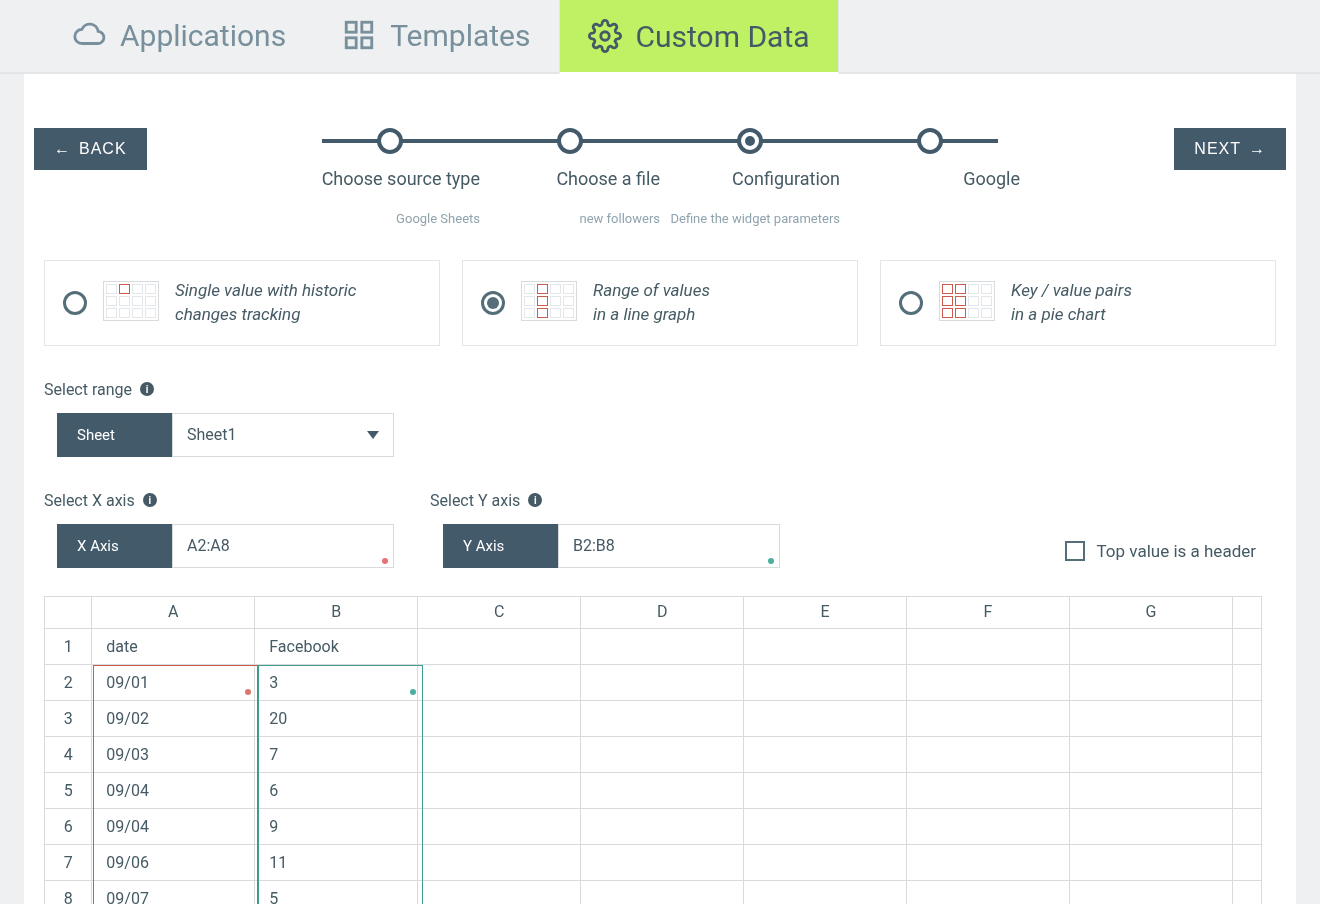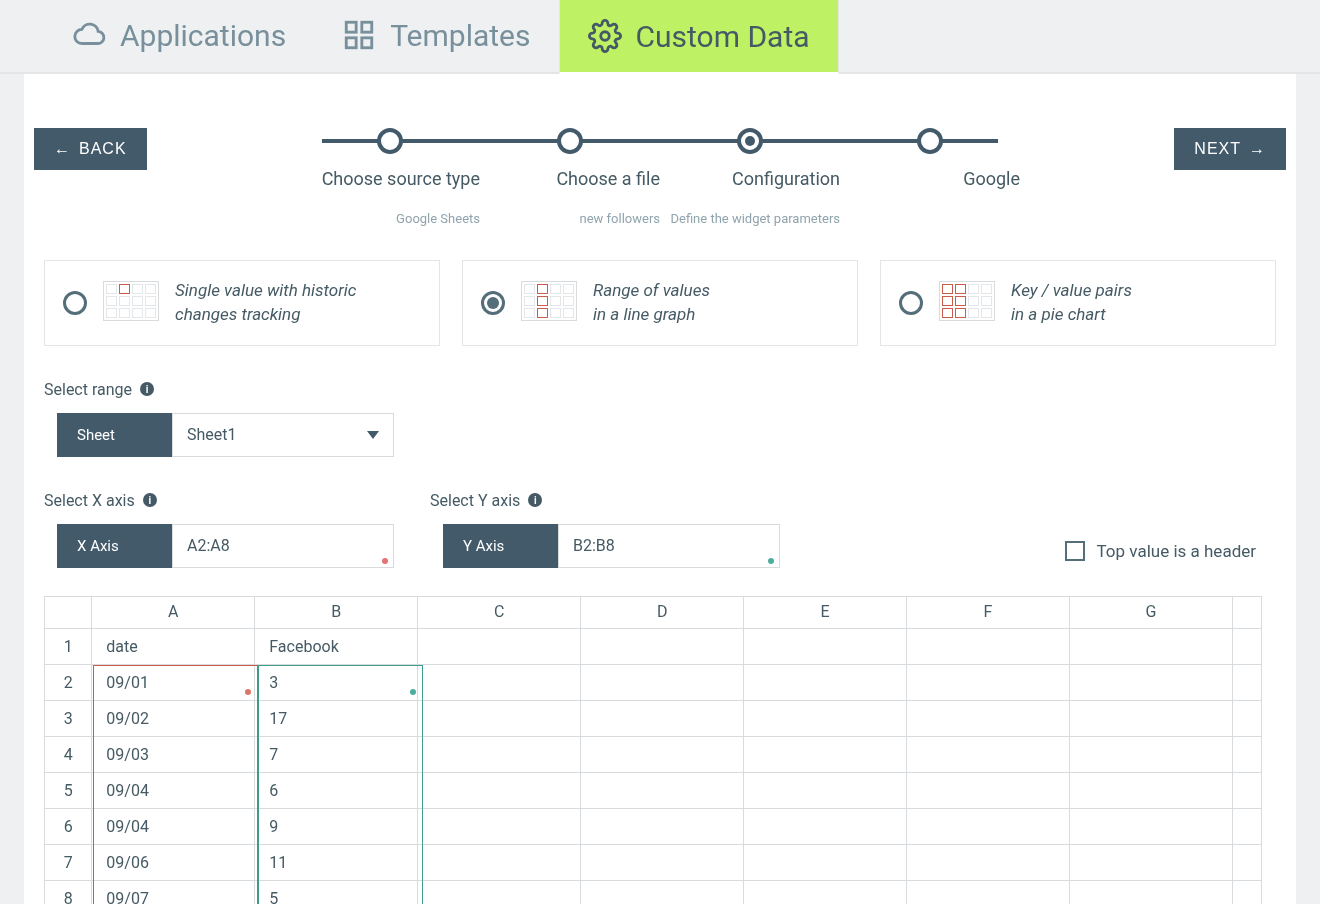--- a/index.html
+++ b/index.html
@@ -422,21 +422,21 @@
               <div class="cell colC"></div>
               <div class="cell colD"></div>
               <div class="cell colE"></div>
               <div class="cell colF"></div>
               <div class="cell colG"></div>
               <div class="cell colLast"></div>
             </div>
             <div class="sheet-row">
               <div class="cell rowhdr">3</div>
               <div class="cell colA">09/02</div>
-              <div class="cell colB">17</div>
+              <div class="cell colB">20</div>
               <div class="cell colC"></div>
               <div class="cell colD"></div>
               <div class="cell colE"></div>
               <div class="cell colF"></div>
               <div class="cell colG"></div>
               <div class="cell colLast"></div>
             </div>
             <div class="sheet-row">
               <div class="cell rowhdr">4</div>
               <div class="cell colA">09/03</div>

